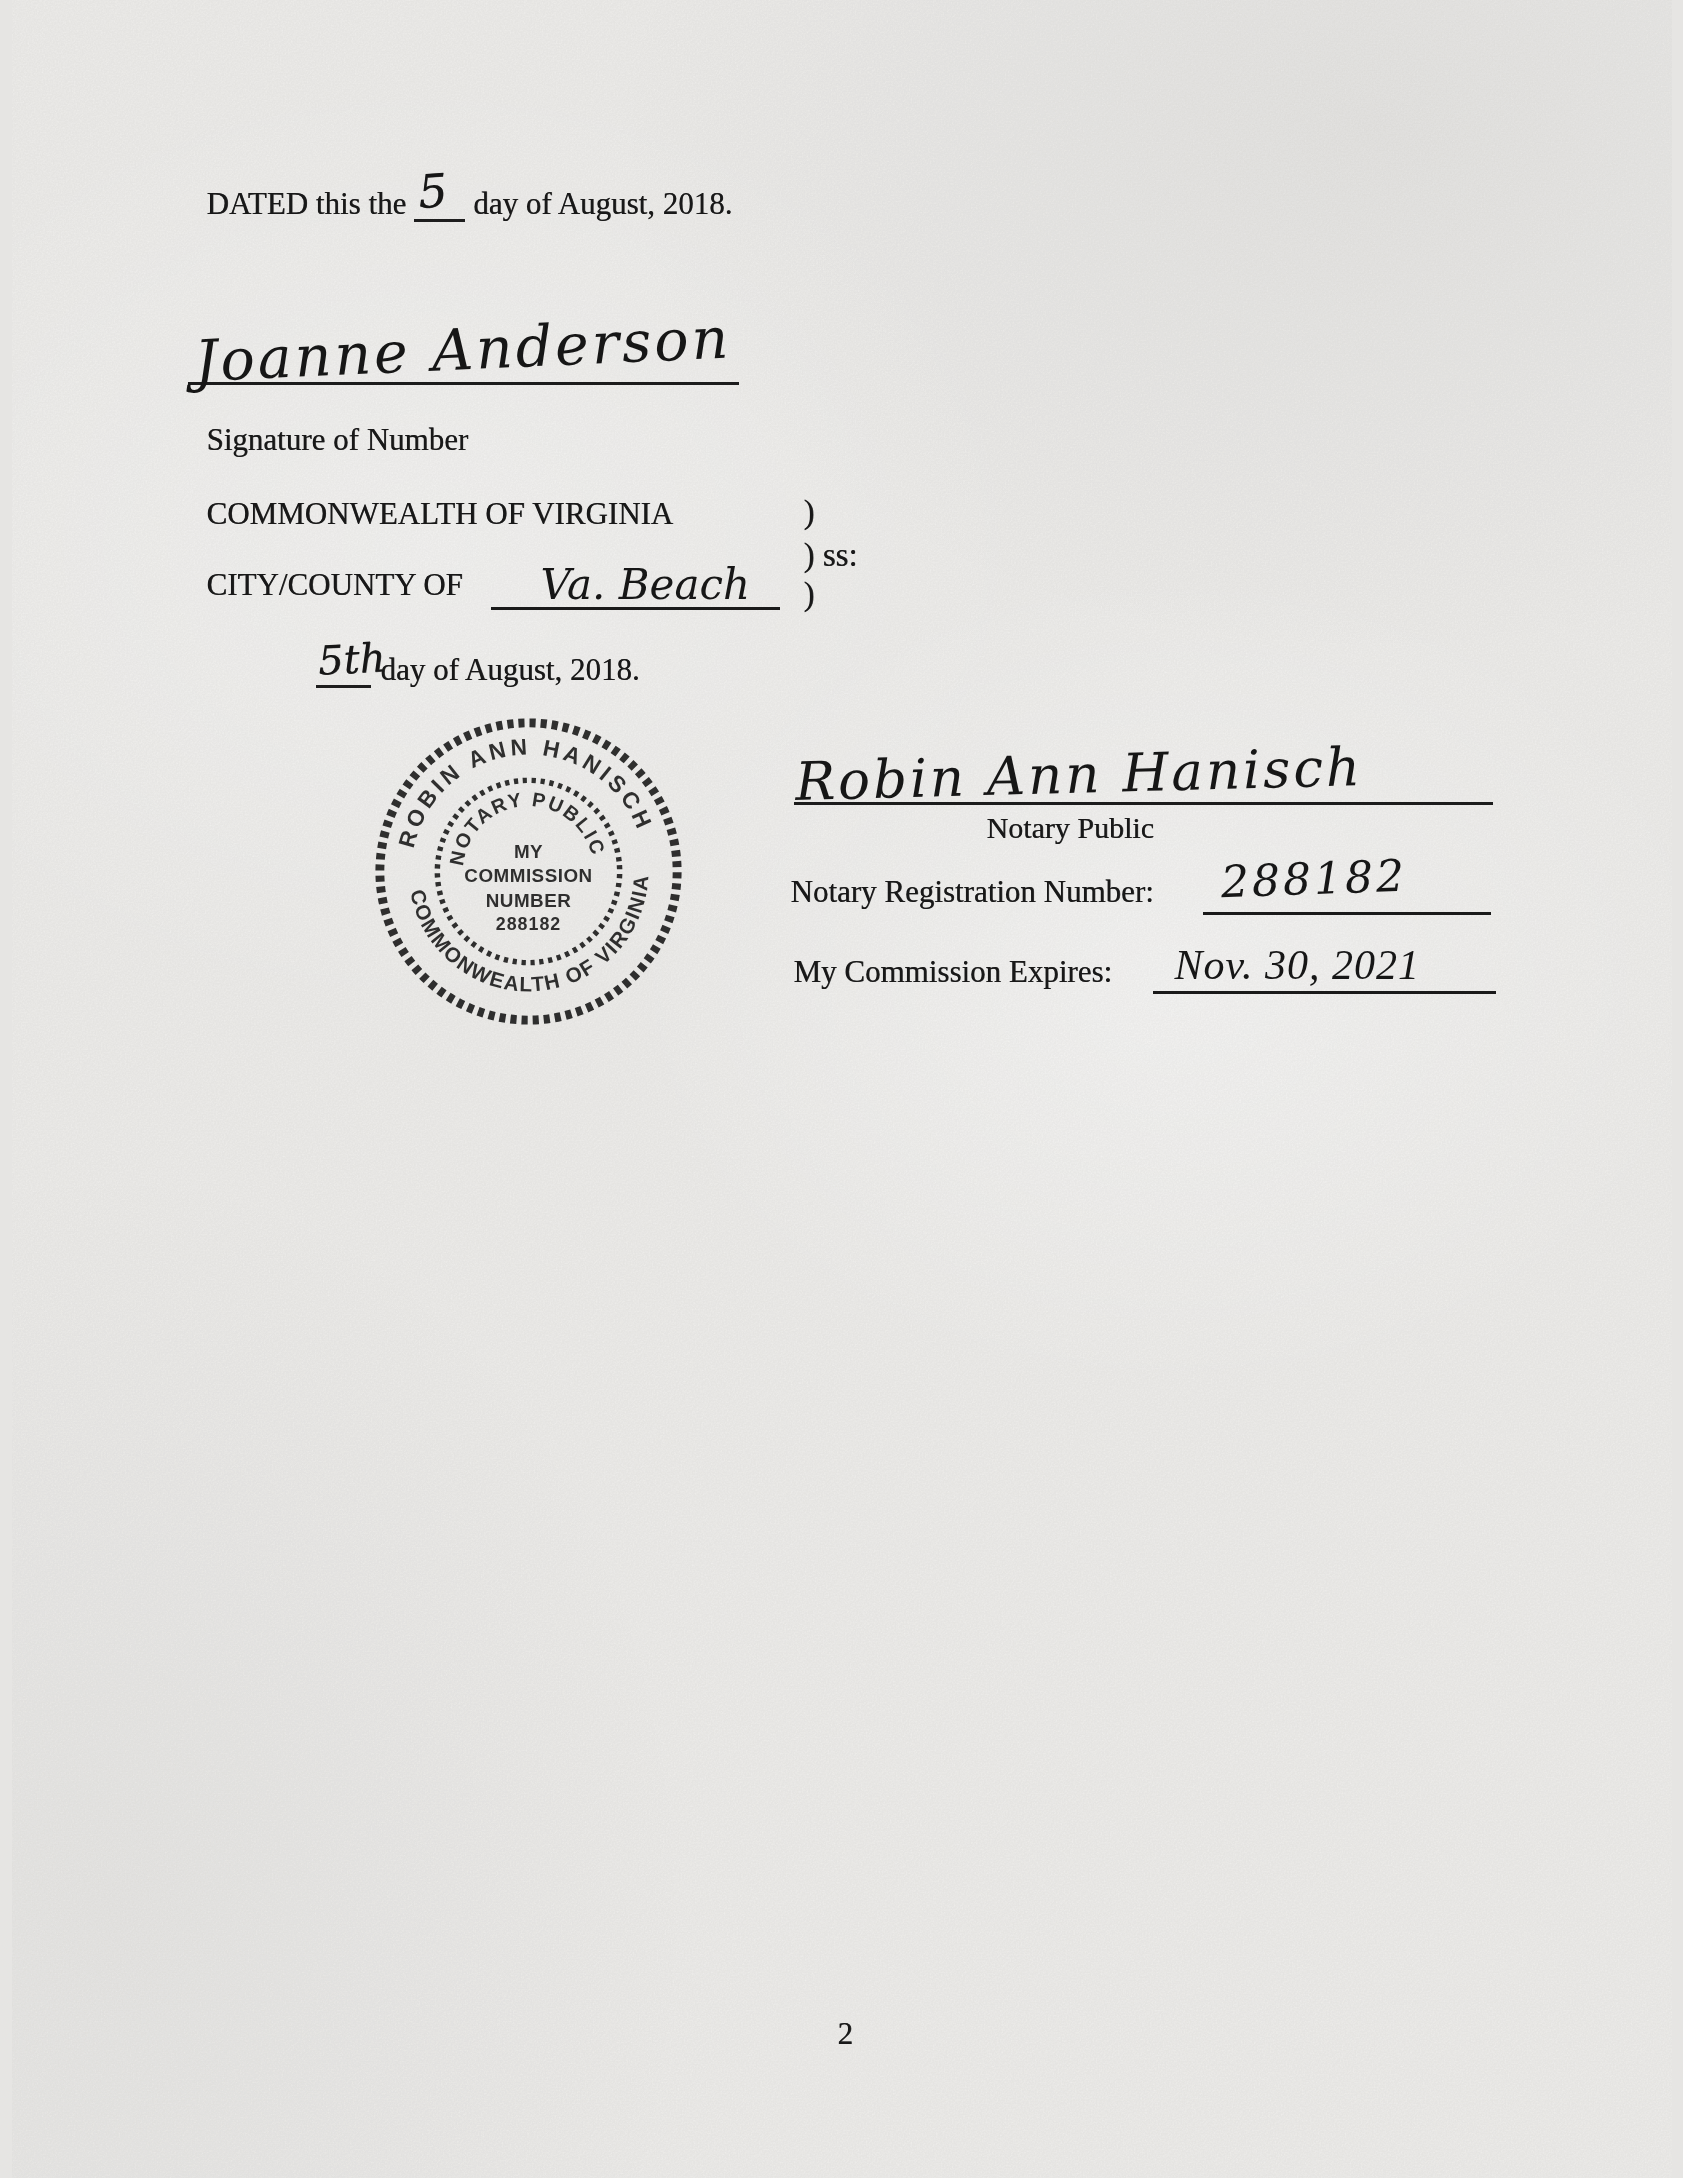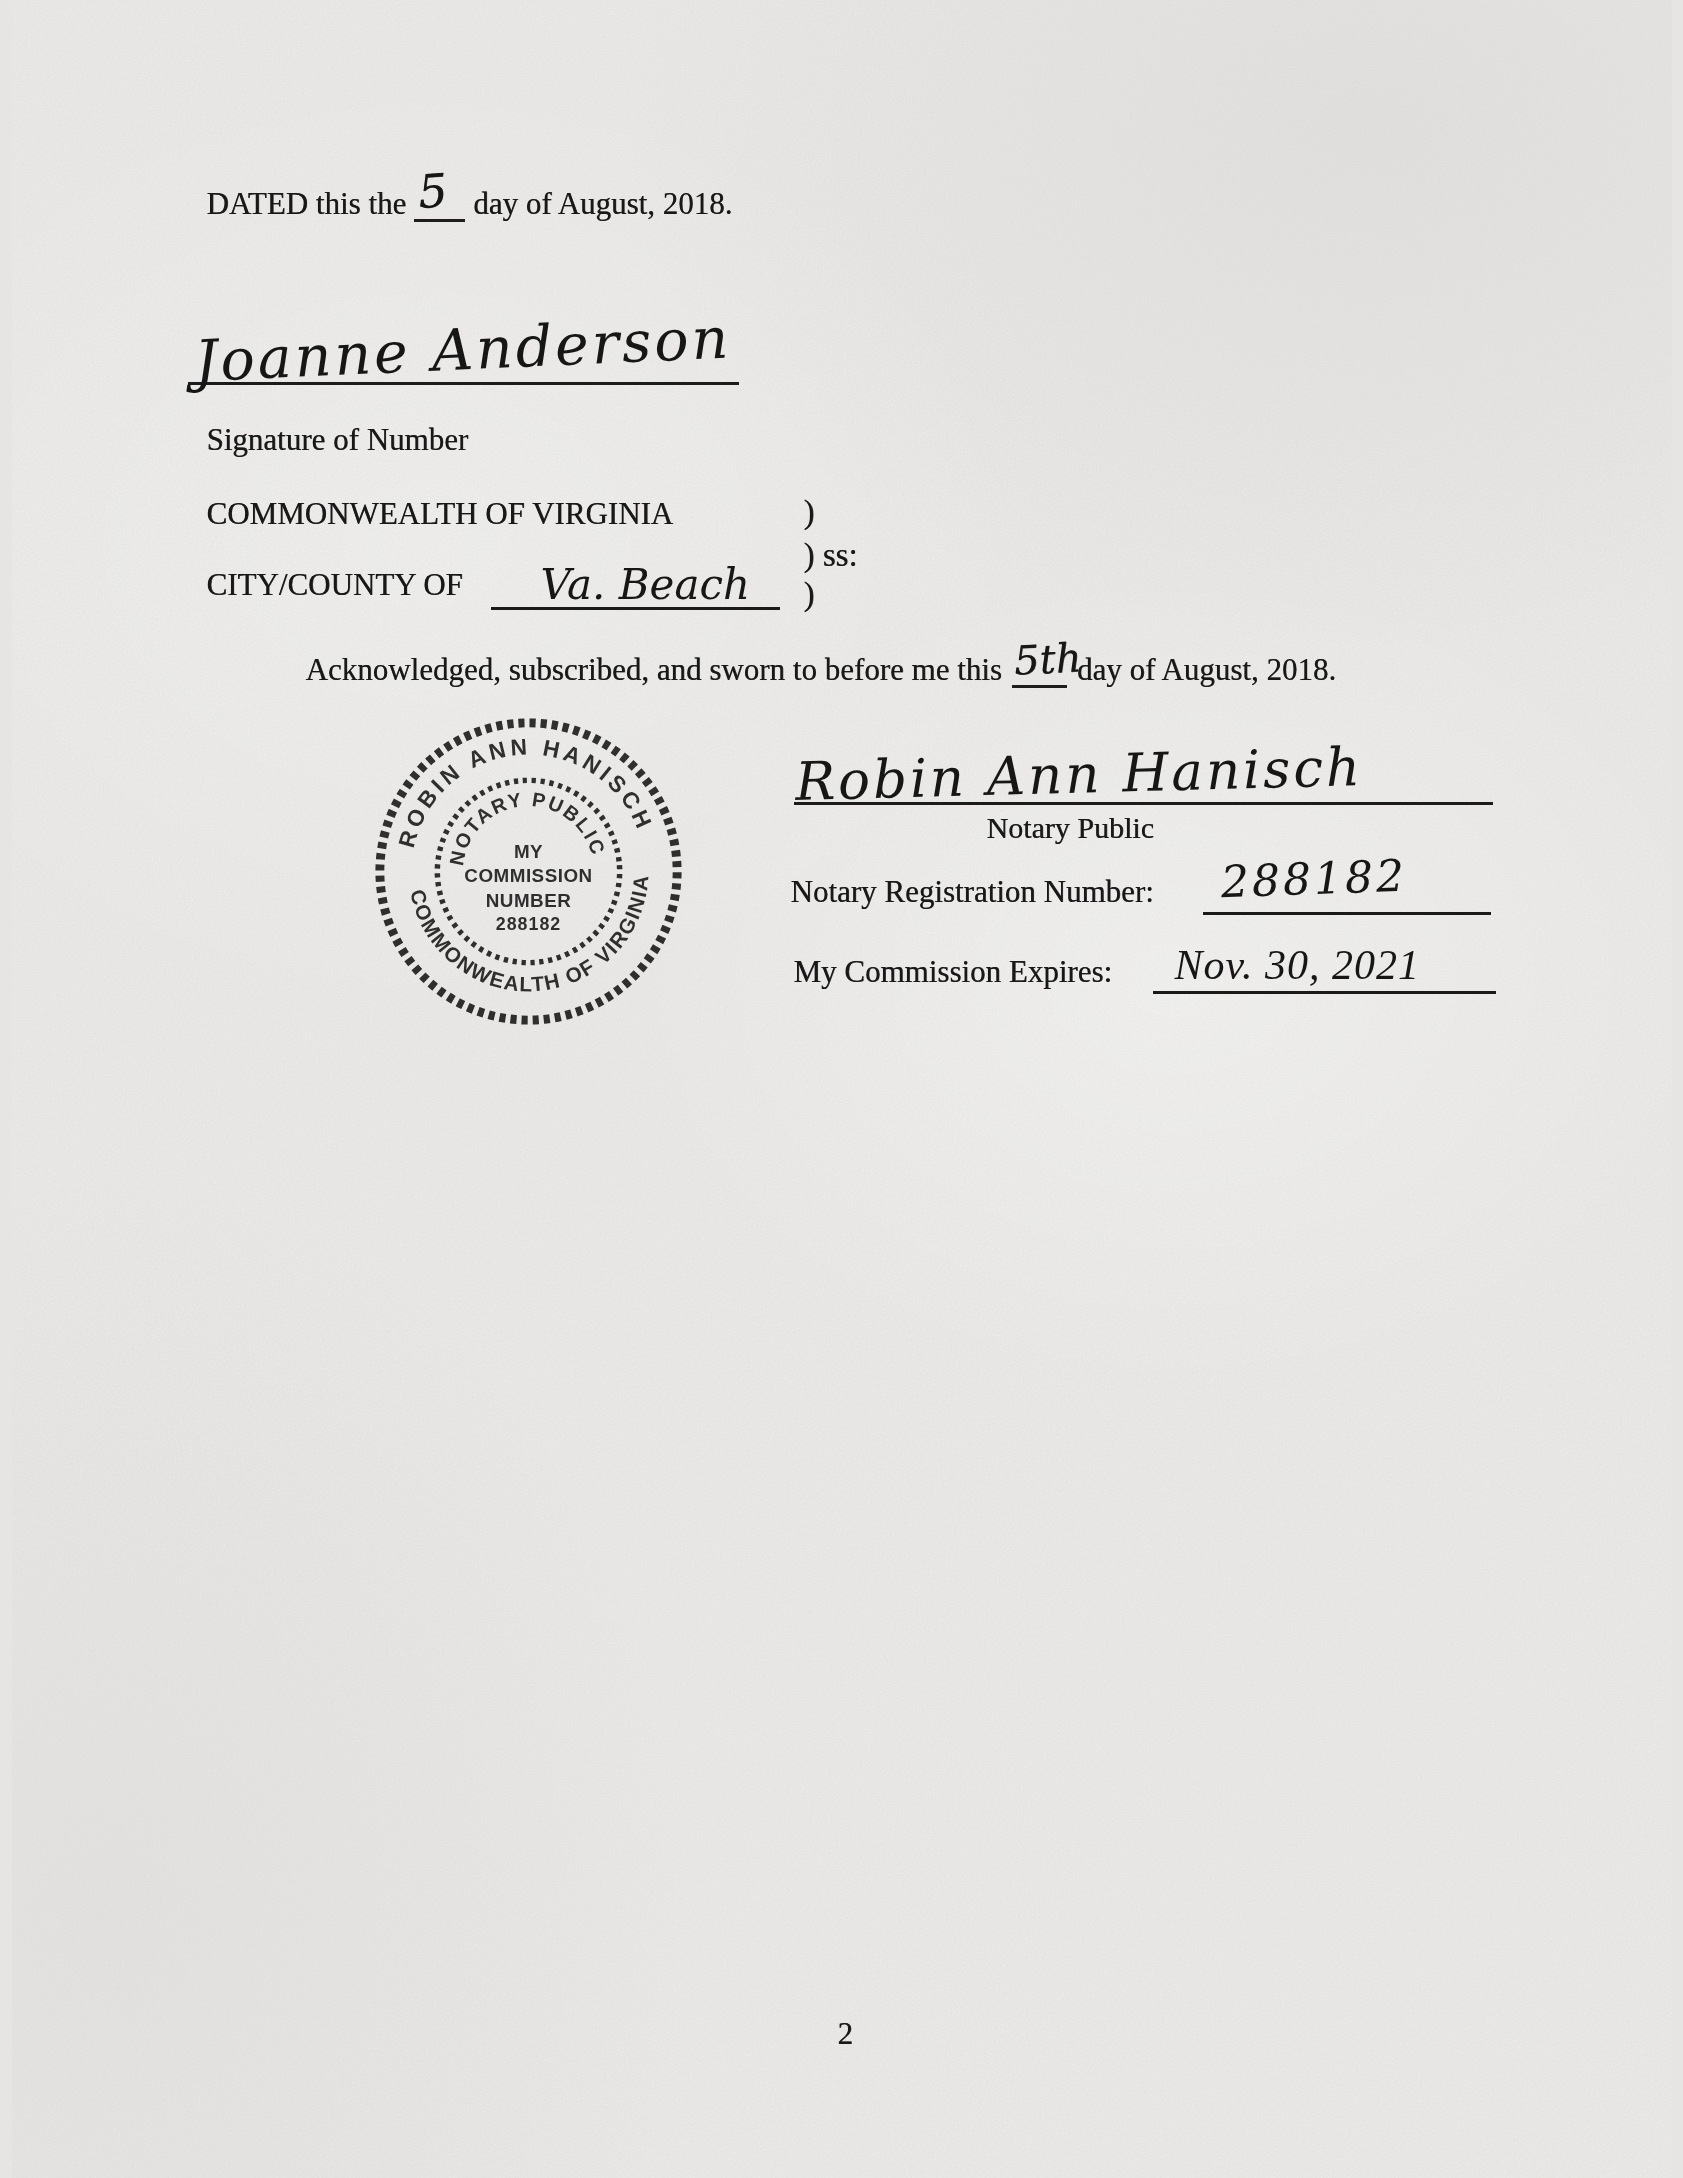--- a/index.html
+++ b/index.html
@@ -146,21 +146,21 @@
   <div class="abs print venue-state">COMMONWEALTH OF VIRGINIA</div>
   <div class="abs print paren p1">)</div>
   <div class="abs print paren p2">) ss:</div>
   <div class="abs print venue-city">CITY/COUNTY OF</div>
   <div class="abs blank-city">
     <span class="hand hand-city">Va. Beach</span>
   </div>
   <div class="abs print paren p3">)</div>
 
   <div class="abs print ack-line">
-    <span>Acknowledged, subscribed, and sworn to before me this</span><span class="blank blank-ack"><span class="hand hand-ackday">5th</span></span><span>day of August, 2018.</span>
+    <span class="blank blank-ack"><span class="hand hand-ackday">5th</span></span><span>day of August, 2018.</span>
   </div>
 
   <svg class="abs stamp" width="327" height="327" viewBox="-165 -165 330 330">
     <defs>
       <path id="arc-outer-top" d="M -118,0 A 118,118 0 0 1 118,0"></path>
       <path id="arc-outer-bottom" d="M -121,0 A 121,121 0 0 0 121,0"></path>
       <path id="arc-inner-top" d="M -66,0 A 66,66 0 0 1 66,0"></path>
     </defs>
     <g transform="rotate(-4)">
       <circle class="ring-dots" r="150" stroke-width="9" stroke-dasharray="6.22 5"></circle>

